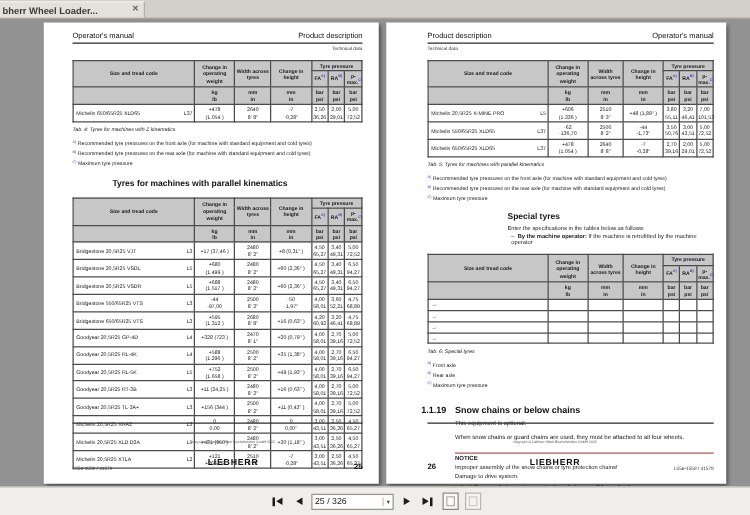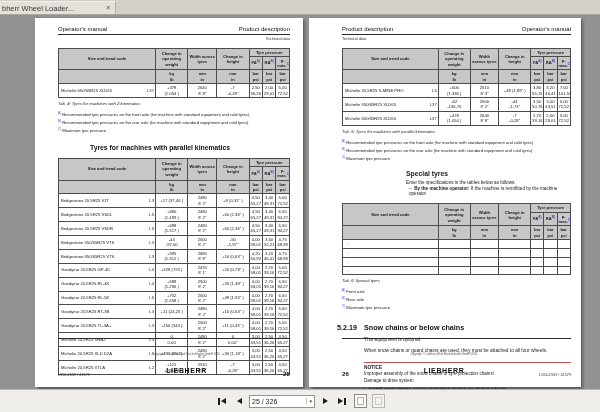--- a/index.html
+++ b/index.html
@@ -4,21 +4,21 @@
 <style>
   html,body{margin:0;padding:0;}
   body{width:600px;height:412px;position:relative;overflow:hidden;
        background:#929292;font-family:"Liberation Sans",sans-serif;
        -webkit-font-smoothing:antialiased;}
   
   .tabbar{position:absolute;top:0;left:0;right:0;height:14px;background:#d3d0ca;
           border-bottom:1px solid #a9a59f;}
   .tab{position:absolute;left:0;top:1px;height:13px;width:116px;background:#e4e1db;
        border-right:1px solid #b2aea8;border-top:1px solid #f2f0ec;
-       display:flex;align-items:center;padding:0 4px 0 2px;box-sizing:border-box;}
+       display:flex;align-items:center;padding:0 4px 0 2px;box-sizing:border-box;font-weight:bold;}
   .tab-title{font-size:7.5px;color:#3a3a3a;white-space:nowrap;overflow:hidden;}
   .tab-close{margin-left:auto;font-size:6.5px;color:#666;line-height:1;}
   
   .viewer{position:absolute;top:15px;left:0;right:0;bottom:22px;background:#929292;}
   .page{position:absolute;top:3px;bottom:3px;background:#ffffff;
         box-shadow:1.5px 2px 3px rgba(0,0,0,.45);box-sizing:border-box;color:#1a1a1a;}
   .page.left{left:35px;width:268px;padding:8px 13px 0 23px;}
   .page.right{left:309px;width:272px;padding:8px 10px 0 33px;}
   .phead{display:flex;justify-content:space-between;border-bottom:0.5px solid #2b2b2b;
          padding-bottom:2px;font-size:6px;color:#111;}
@@ -556,21 +556,21 @@
         </table>
       </div>
     <div class="tcaption">Tab. 6: Special tyres</div>
     <div class="fnotes">
         <div class="fnote"><sup>A)</sup> Front axle</div>
         <div class="fnote"><sup>B)</sup> Rear axle</div>
         <div class="fnote"><sup>C)</sup> Maximum tyre pressure</div>
       </div>
 
     <div class="section-head">
-      <span class="section-num">5.2.19</span>
+      <span class="section-num">1.1.19</span>
       <span>Snow chains or below chains</span>
     </div>
     <div class="snow-para">This equipment is optional.</div>
     <div class="snow-para">When snow chains or guard chains are used, they must be attached to all four wheels.</div>
 
     <div class="notice">
       <div class="notice-label">NOTICE</div>
       <div class="notice-line">Improper assembly of the snow chains or tyre protection chains!</div>
       <div class="notice-line">Damage to drive system.</div>
       <div class="notice-action">

